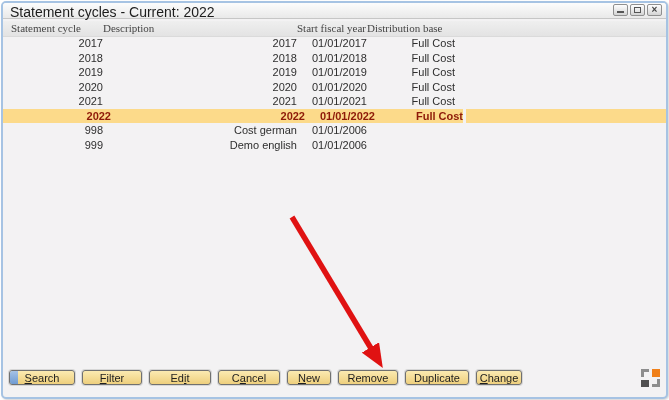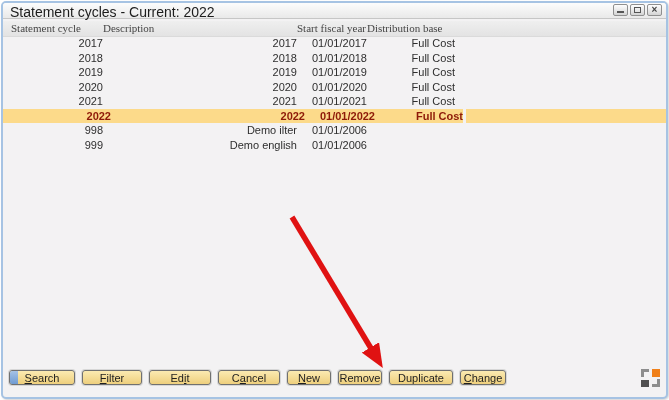--- a/index.html
+++ b/index.html
@@ -116,21 +116,21 @@
       </div>
       <div class="row selected">
         <div class="c c1">2022</div>
         <div class="c c2">2022</div>
         <div class="c c3">01/01/2022</div>
         <div class="c c4">Full Cost</div>
         <div class="c c5"></div>
       </div>
       <div class="row">
         <div class="c c1">998</div>
-        <div class="c c2">Demo ilter</div>
+        <div class="c c2">Cost german</div>
         <div class="c c3">01/01/2006</div>
         <div class="c c4"></div>
         <div class="c c5"></div>
       </div>
       <div class="row">
         <div class="c c1">999</div>
         <div class="c c2">Demo english</div>
         <div class="c c3">01/01/2006</div>
         <div class="c c4"></div>
         <div class="c c5"></div>
@@ -147,21 +147,21 @@
       </button>
       <button class="btn" style="width:62px">
         <span>Ed</span><span class="key">i</span><span>t</span>
       </button>
       <button class="btn" style="width:62px">
         <span>C</span><span class="key">a</span><span>ncel</span>
       </button>
       <button class="btn" style="width:44px">
         <span></span><span class="key">N</span><span>ew</span>
       </button>
-      <button class="btn" style="width:44px">
+      <button class="btn" style="width:60px">
         <span>Remove</span><span class="key"></span><span></span>
       </button>
       <button class="btn" style="width:64px">
         <span>Duplicate</span><span class="key"></span><span></span>
       </button>
       <button class="btn" style="width:46px">
         <span></span><span class="key">C</span><span>hange</span>
       </button>
     </div>
 

